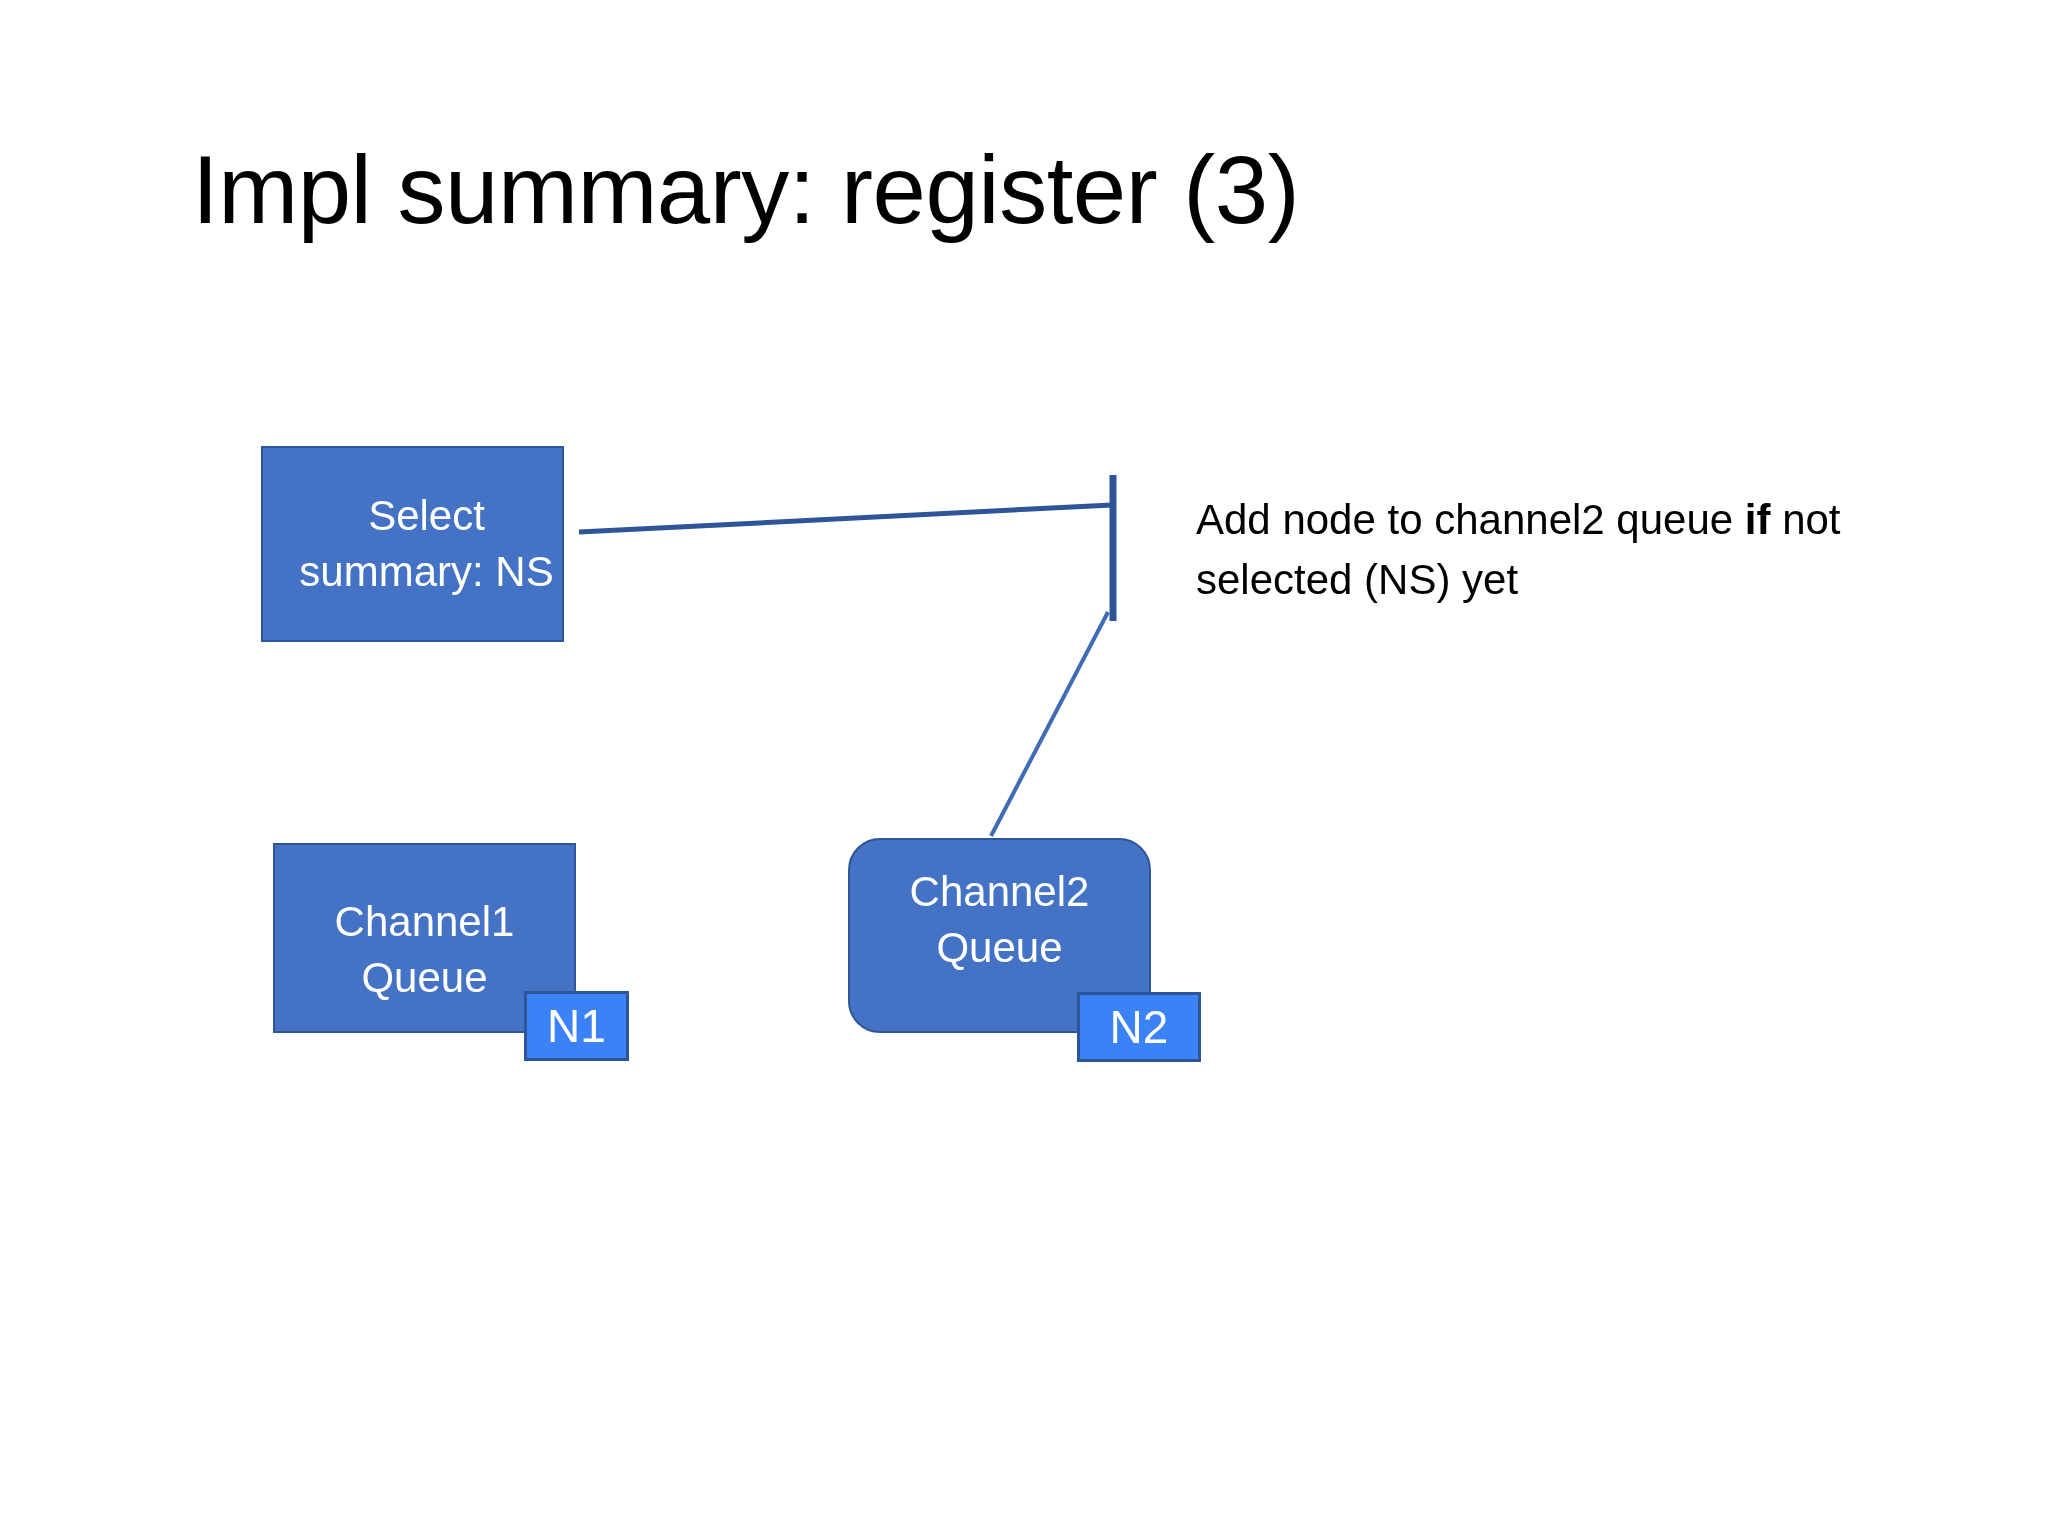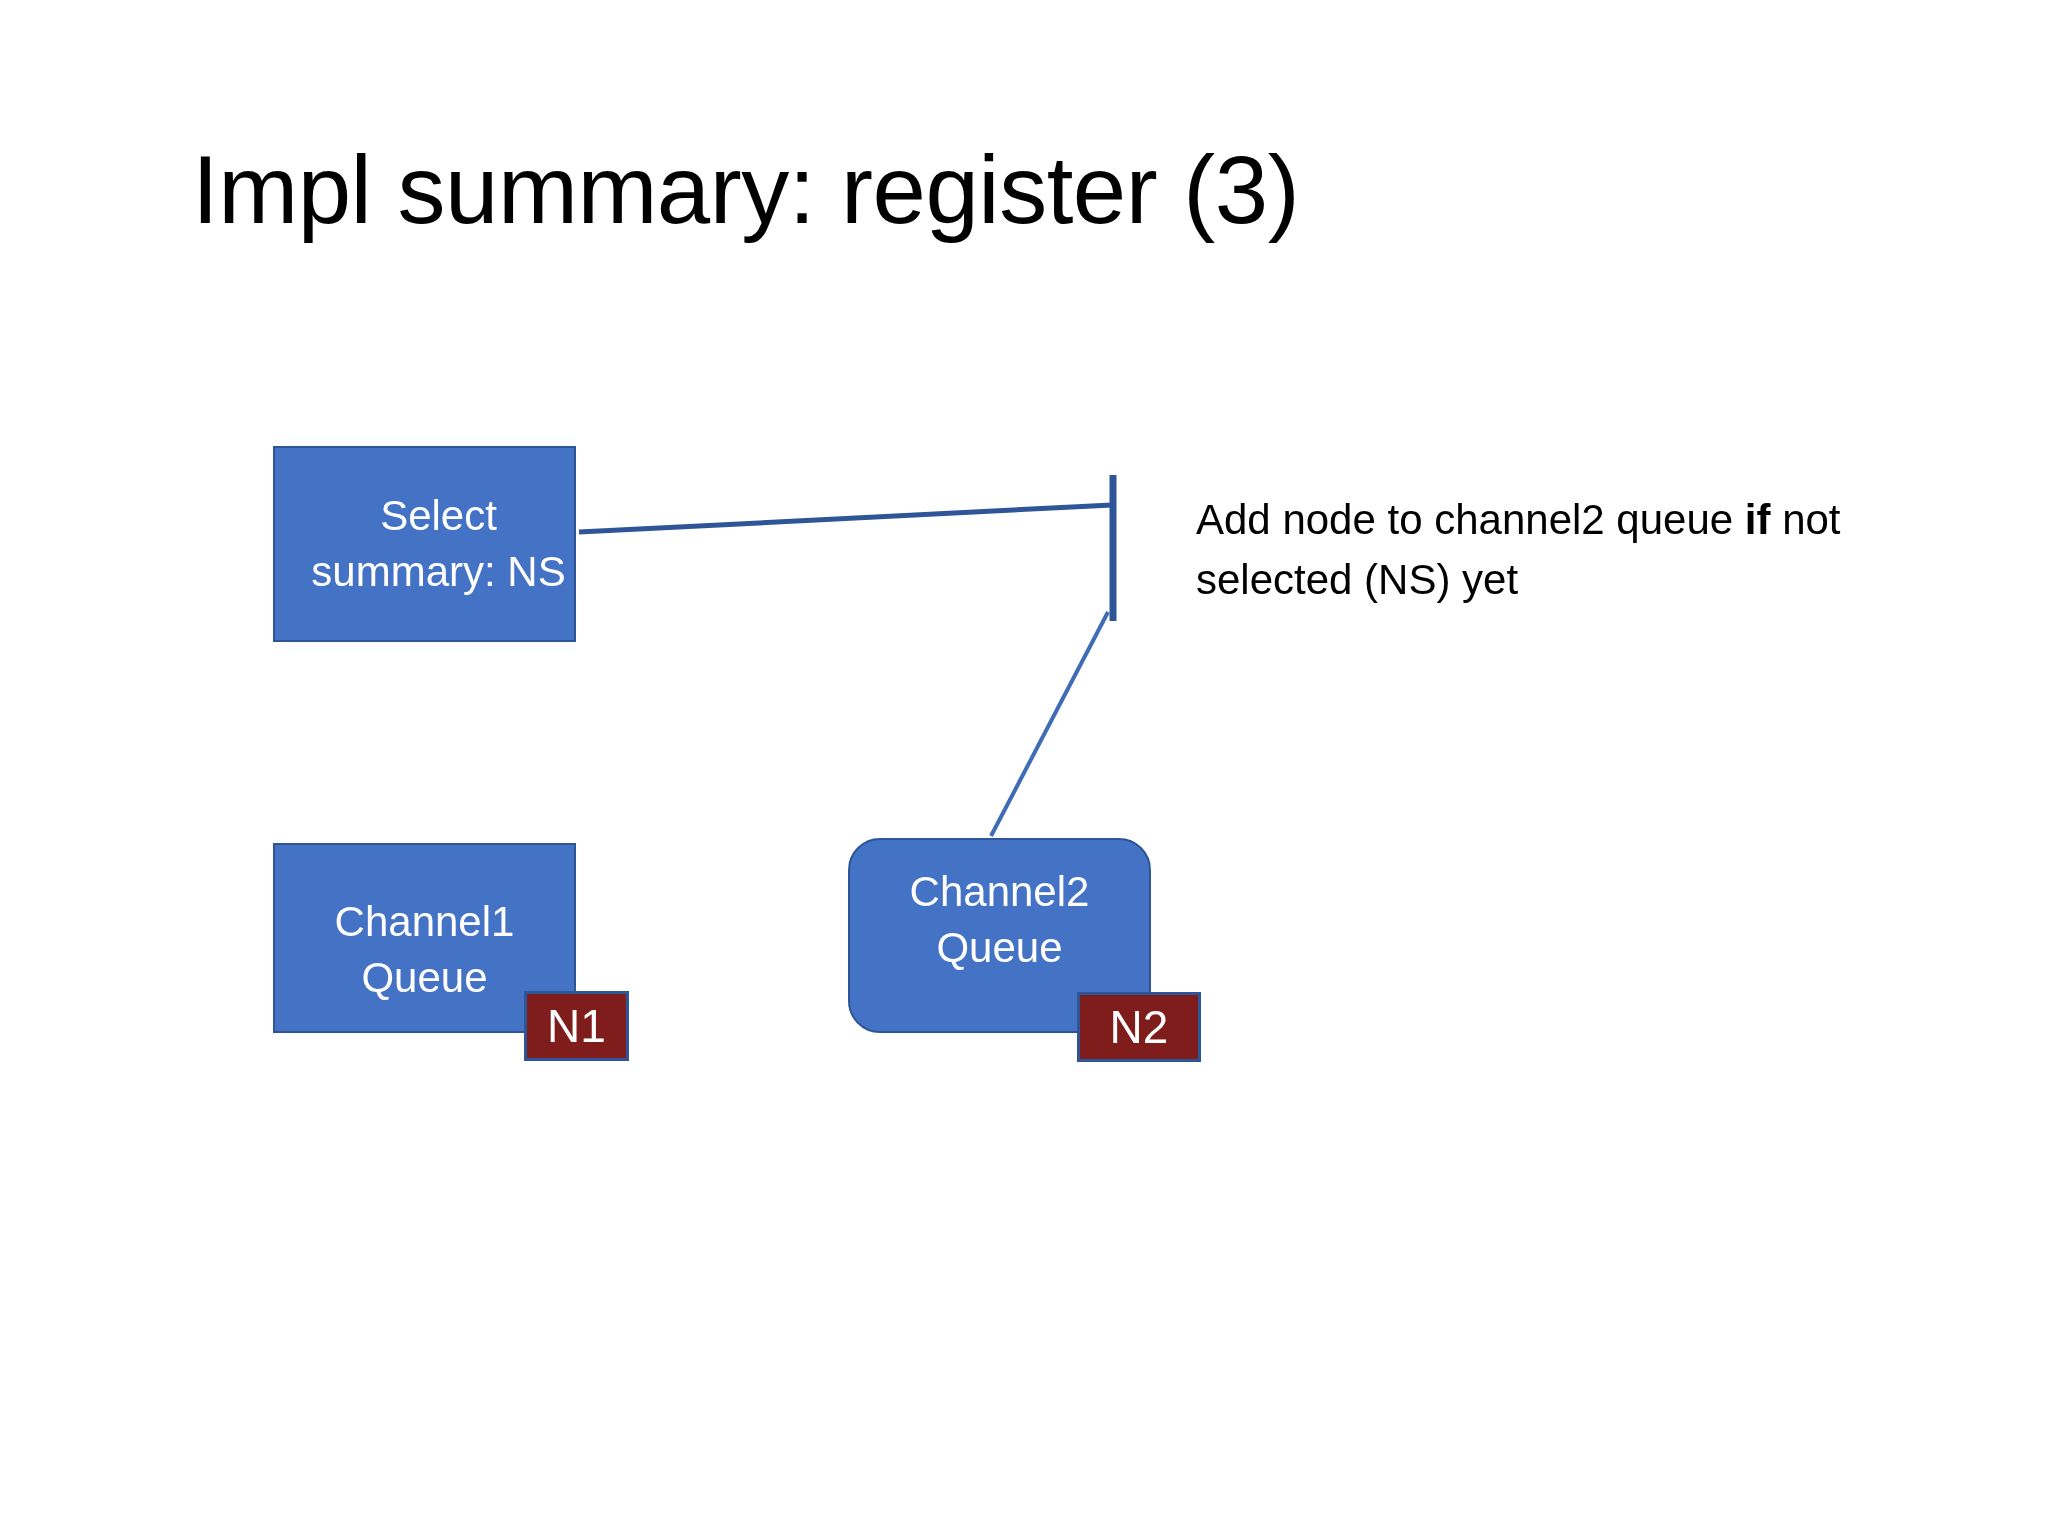--- a/index.html
+++ b/index.html
@@ -61,21 +61,21 @@
     justify-content: center;
     font-family: "Liberation Sans", sans-serif;
     font-size: 42px;
     line-height: 1.33;
     font-weight: 400;
     text-align: center;
   }
   .proc-box .ln { display: block; }
 
   #box-select {
-    left: 273px;
+    left: 261px;
     top: 446px;
     width: 303px;
     height: 196px;
     padding-left: 28px;
   }
 
   #box-channel1 {
     left: 273px;
     top: 843px;
     width: 303px;
@@ -91,21 +91,21 @@
     height: 195px;
     justify-content: flex-start;
     padding-top: 24px;
     border-radius: 32px;
   }
 
   
   .node-chip {
     position: absolute;
     box-sizing: border-box;
-    background: #7f1d1d;
+    background: #3b82f6;
     border: 3px solid #2E5597;
     color: #ffffff;
     display: flex;
     align-items: center;
     justify-content: center;
     font-family: "Liberation Sans", sans-serif;
     font-size: 46px;
     font-weight: 400;
     line-height: 1;
   }

